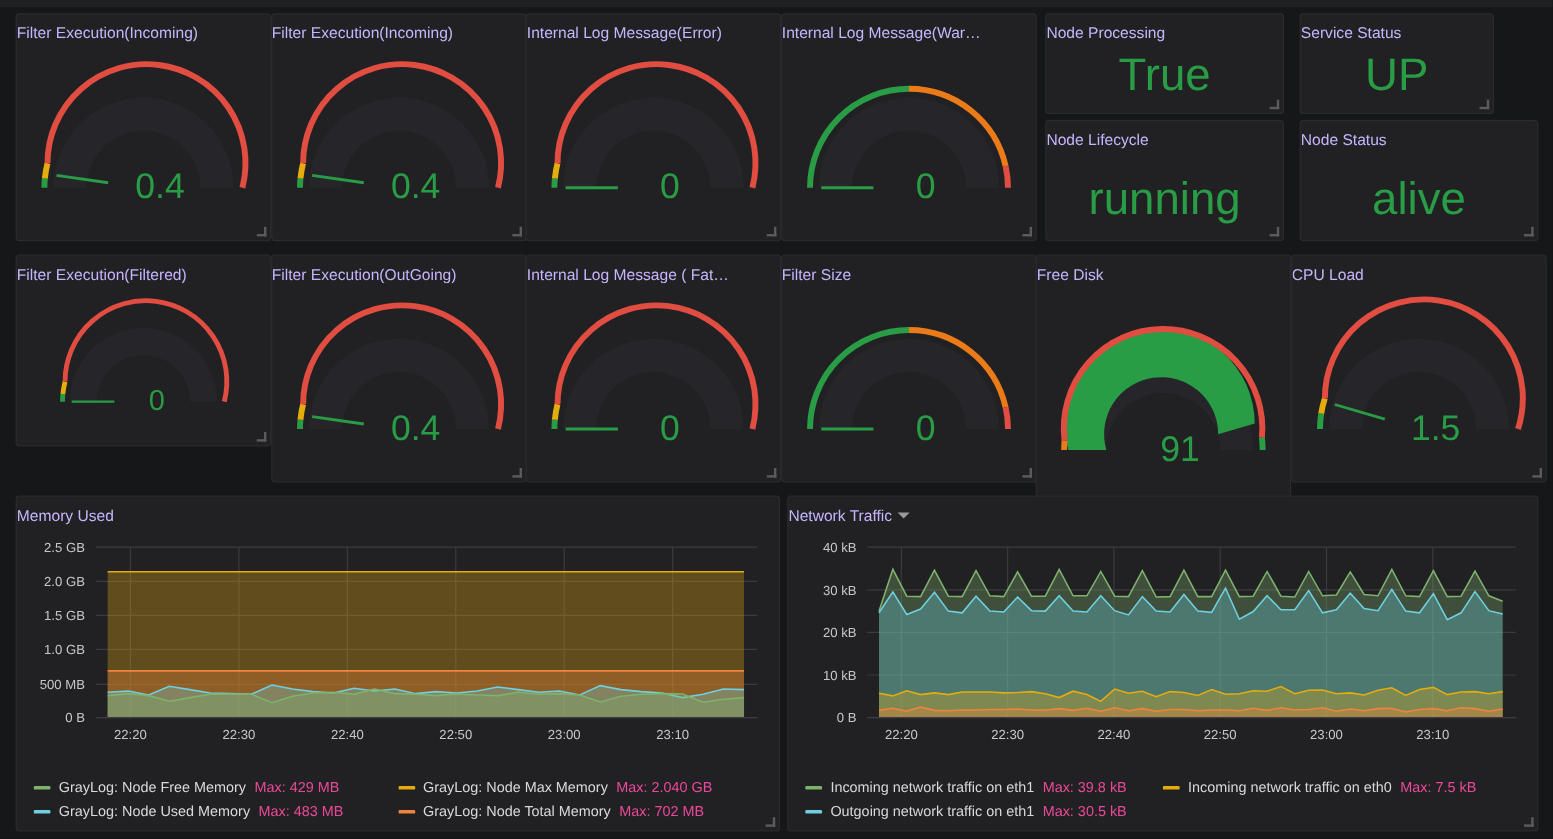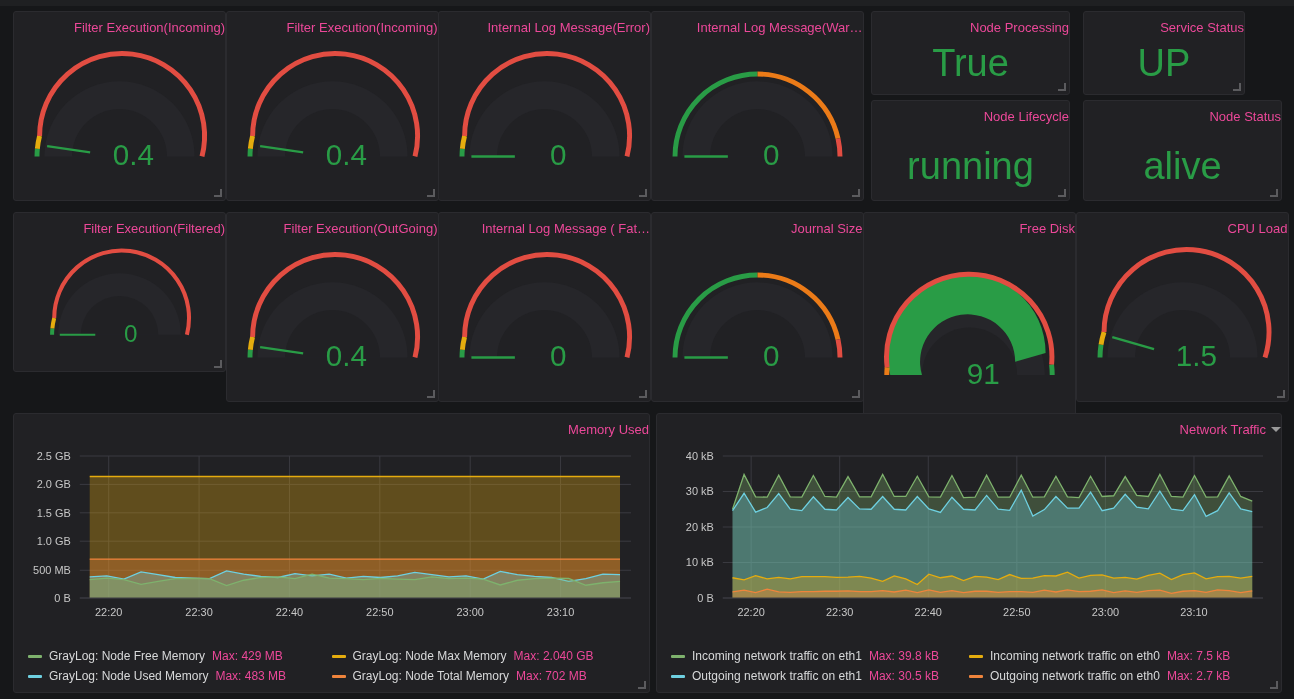--- a/index.html
+++ b/index.html
@@ -14,22 +14,22 @@
 
   
   .panel {
     position: absolute;
     background: #212124;
     border: 1px solid #2b2b2f;
     border-radius: 3px;
     overflow: hidden;
   }
   .panel-title {
-    text-align: right;
-    color: #ec4899;
+    text-align: left;
+    color: #c4b5fd;
     font-size: 13px;
     line-height: 15px;
     padding-top: 8px;
     white-space: nowrap;
     overflow: hidden;
     text-overflow: ellipsis;
     user-select: none;
   }
   .caret {
     display: inline-block;
@@ -200,21 +200,21 @@
             <path d="M 23 125.99999999999999 A 83.5 83.5 0 0 1 23.37057595564282 118.14195583790405" fill="none" stroke="#299c46" stroke-width="5"></path>
             <path d="M 23.37057595564282 118.14195583790405 A 83.5 83.5 0 0 1 25.623306045759307 105.23439442173462" fill="none" stroke="#e5ac0e" stroke-width="5"></path>
             <path d="M 25.623306045759307 105.23439442173462 A 83.5 83.5 0 1 1 190 126" fill="none" stroke="#e24d42" stroke-width="5"></path>
             <line x1="76.5" y1="126" x2="32.5" y2="125.99999999999999" stroke="#299c46" stroke-width="2.4"></line>
             <text x="120.5" y="135" class="gauge-value" text-anchor="middle" font-size="30">0</text>
           </svg>
         </div>
         <div class="resize-handle"></div>
       </div>
       <div class="panel" style="left:650.5px; top:212px; width:213px; height:190px;">
-        <div class="panel-title">Journal Size</div>
+        <div class="panel-title">Filter Size</div>
         <div class="gauge-wrap">
           <svg viewBox="0 0 213 166" preserveAspectRatio="xMidYMid meet">
             <path d="M 30.5 125.99999999999999 A 76 76 0 1 1 182.5 126 L 106.5 126 A 0 0 0 1 0 106.5 126 Z" fill="#26262a"></path>
             <path d="M 58.5 126 A 48 48 0 1 1 154.5 126 L 106.5 126 A 0 0 0 1 0 106.5 126 Z" fill="#212124"></path>
             <path d="M 23 125.99999999999999 A 83.5 83.5 0 0 1 106.5 42.5" fill="none" stroke="#299c46" stroke-width="5"></path>
             <path d="M 106.5 42.5 A 83.5 83.5 0 0 1 187.9890496218854 107.78503934338872" fill="none" stroke="#eb7b18" stroke-width="5"></path>
             <path d="M 187.9890496218854 107.78503934338872 A 83.5 83.5 0 0 1 190 126" fill="none" stroke="#e24d42" stroke-width="5"></path>
             <line x1="76.5" y1="126" x2="32.5" y2="125.99999999999999" stroke="#299c46" stroke-width="2.4"></line>
             <text x="120.5" y="135" class="gauge-value" text-anchor="middle" font-size="30">0</text>
           </svg>
@@ -383,23 +383,18 @@
             <div class="legend-item">
               <span class="legend-swatch" style="background:#e5ac0e;"></span>
               <span class="legend-label">Incoming network traffic on eth0</span>
               <span class="legend-stat">Max: 7.5 kB</span>
             </div>
             <div class="legend-item">
               <span class="legend-swatch" style="background:#6ed0e0;"></span>
               <span class="legend-label">Outgoing network traffic on eth1</span>
               <span class="legend-stat">Max: 30.5 kB</span>
             </div>
-            <div class="legend-item">
-              <span class="legend-swatch" style="background:#ef843c;"></span>
-              <span class="legend-label">Outgoing network traffic on eth0</span>
-              <span class="legend-stat">Max: 2.7 kB</span>
-            </div>
           </div>
         </div>
         <div class="resize-handle"></div>
       </div>
     </div>
 </div>
 
 </body></html>

